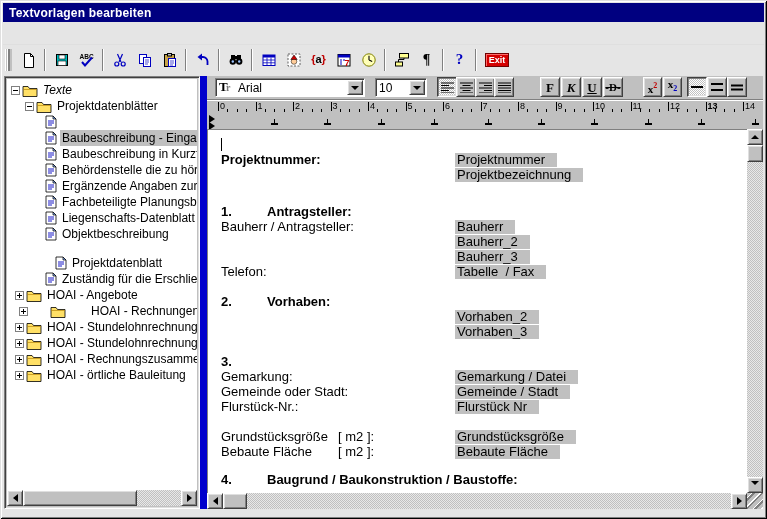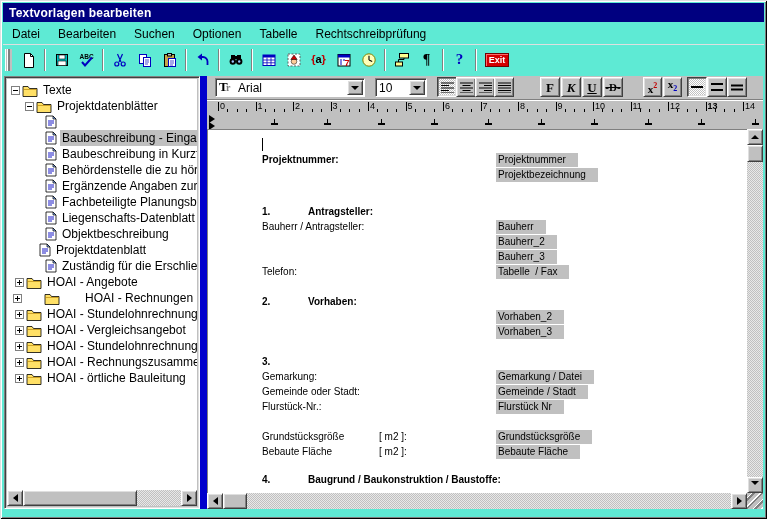--- a/index.html
+++ b/index.html
@@ -1,17 +1,17 @@
 <!DOCTYPE html>
 <html><head>
 <meta charset="utf-8">
 <style>
   html,body{margin:0;padding:0;background:#808080;}
   *{box-sizing:border-box;}
-  .window{position:relative;width:767px;height:519px;background:#5eead4;
+  .window{position:relative;width:767px;height:519px;background:#e5e5e5;
     font-family:"Liberation Sans",sans-serif;font-size:12px;color:#000;
     box-shadow:inset 1px 1px 0 #dfdfdf,inset -1px -1px 0 #000,inset 2px 2px 0 #fff,inset -2px -2px 0 #808080;
     overflow:hidden;}
   
   .titlebar{position:absolute;left:3px;top:3px;width:761px;height:19px;background:#000080;
     display:flex;align-items:center;padding-left:6px;}
   .title-text{color:#fff;font-weight:bold;font-size:12px;letter-spacing:.2px;}
   .menubar{position:absolute;left:3px;top:24px;width:761px;height:19px;display:flex;align-items:center;}
   .menu-item{padding:2px 9px;white-space:nowrap;}
   .toolbar{position:absolute;left:3px;top:44px;width:761px;height:30px;display:flex;align-items:center;
@@ -70,21 +70,21 @@
   .tabrow{position:absolute;left:0;top:39px;width:556px;height:14px;}
   .tabstop{position:absolute;top:4px;width:7px;height:6px;}
   .tabstop .stem{position:absolute;left:3px;top:0;width:1px;height:5px;background:#000;}
   .tabstop .bar{position:absolute;left:0;top:4px;width:7px;height:2px;background:#000;}
   .ind{position:absolute;left:2px;width:0;height:0;border-top:4px solid transparent;border-bottom:4px solid transparent;border-left:6px solid #000;}
   .ind1{top:0;} .ind2{top:7px;}
   
   .docframe{position:absolute;left:0;top:53px;width:556px;height:380px;}
   .document{position:absolute;left:0;top:0;right:16px;bottom:16px;background:#fff;overflow:hidden;
     border-left:1px solid #808080;border-top:1px solid #808080;padding-top:8px;}
-  .drow{position:relative;height:15px;line-height:14px;font-size:10px;margin-left:41px;}
+  .drow{position:relative;height:15px;line-height:14px;font-size:13px;}
   .dcursor{position:absolute;left:13px;top:0;width:1px;height:13px;background:#000;}
   .dnum{position:absolute;left:13px;font-weight:bold;}
   .dheading{position:absolute;left:59px;font-weight:bold;}
   .dlabel{position:absolute;left:13px;white-space:pre;}
   .dlabel.bold{font-weight:bold;}
   .dunit{position:absolute;left:130px;white-space:pre;}
   .dfield{position:absolute;left:247px;top:0;height:14px;background:#c0c0c0;
     padding:0 12px 0 2px;white-space:pre;line-height:14px;}
   
   .sbb{position:absolute;width:16px;height:16px;background:#c0c0c0;
@@ -104,28 +104,20 @@
 </style>
 </head>
 <body>
 
 <div class="window">
 
   <div class="titlebar">
     <span class="title-text">Textvorlagen bearbeiten</span>
   </div>
 
-  <div class="menubar" id="menubar">
-      <span class="menu-item">Datei</span>
-      <span class="menu-item">Bearbeiten</span>
-      <span class="menu-item">Suchen</span>
-      <span class="menu-item">Optionen</span>
-      <span class="menu-item">Tabelle</span>
-      <span class="menu-item">Rechtschreibprüfung</span>
-    </div>
 
   <div class="toolbar" id="toolbar">
     <span class="tgrip"></span>
   <button class="tbtn">
         <span style="display: flex; align-items: center; justify-content: center;">
           <svg width="16" height="16" viewBox="0 0 16 16">
             <path d="M3.5 1.5h6l3 3v11h-9z" fill="#fff" stroke="#000"></path>
             <path d="M9.5 1.5v3h3" fill="none" stroke="#000"></path>
           </svg>
         </span>
@@ -264,21 +256,21 @@
         </span>
       </button>
       <span class="tsep"></span>
       <button class="tbtn" style="width: 34px;">
         <span class="exit-chip">Exit</span>
       </button>
     </div>
 
   <div class="tree-panel">
     <div class="tree" id="tree" style="padding-top: 3px;">
-        <div class="trow" style="padding-left: 4px;">
+        <div class="trow" style="padding-left: 4px; font-style: italic;">
           <span class="toggle">
             <span class="h"></span>
           </span>
           <span class="ticon" style="display: flex;">
             <svg width="16" height="13" viewBox="0 0 16 13">
               <path d="M1 2.5h5l1.5 2H15v8H1z" fill="#ffe066" stroke="#000" stroke-width="0.8"></path>
               <path d="M1 5.5h14" stroke="#b8860b" stroke-width="0.7"></path>
             </svg>
           </span>
           <span class="tlabel">Texte</span>
@@ -367,21 +359,21 @@
         <div class="trow" style="padding-left: 38px;">
           <span class="ticon" style="display: flex;">
             <svg width="12" height="14" viewBox="0 0 12 14">
               <path d="M1 1h7l3 3v9H1z" fill="#fff" stroke="#000" stroke-width="0.8"></path>
               <path d="M8 1v3h3z" fill="#8ab4ff" stroke="#000" stroke-width="0.7"></path>
               <path d="M3 6h6M3 8h6M3 10h4" stroke="#0000c0" stroke-width="0.9"></path>
             </svg>
           </span>
           <span class="tlabel">Objektbeschreibung</span>
         </div>
-        <div class="trow" style="padding-left: 32px;">
+        <div class="trow" style="padding-left: 48px; margin-top: 13px;">
           <span class="ticon" style="display: flex;">
             <svg width="12" height="14" viewBox="0 0 12 14">
               <path d="M1 1h7l3 3v9H1z" fill="#fff" stroke="#000" stroke-width="0.8"></path>
               <path d="M8 1v3h3z" fill="#8ab4ff" stroke="#000" stroke-width="0.7"></path>
               <path d="M3 6h6M3 8h6M3 10h4" stroke="#0000c0" stroke-width="0.9"></path>
             </svg>
           </span>
           <span class="tlabel">Projektdatenblatt</span>
         </div>
         <div class="trow" style="padding-left: 38px;">
@@ -400,21 +392,21 @@
             <span class="v"></span>
           </span>
           <span class="ticon" style="display: flex;">
             <svg width="16" height="13" viewBox="0 0 16 13">
               <path d="M1 2.5h5l1.5 2H15v8H1z" fill="#ffe066" stroke="#000" stroke-width="0.8"></path>
               <path d="M1 5.5h14" stroke="#b8860b" stroke-width="0.7"></path>
             </svg>
           </span>
           <span class="tlabel">HOAI - Angebote</span>
         </div>
-        <div class="trow" style="padding-left: 6px; gap: 20px;">
+        <div class="trow" style="padding-left: 12px; gap: 20px;">
           <span class="toggle">
             <span class="h"></span>
             <span class="v"></span>
           </span>
           <span class="ticon" style="display: flex;">
             <svg width="16" height="13" viewBox="0 0 16 13">
               <path d="M1 2.5h5l1.5 2H15v8H1z" fill="#ffe066" stroke="#000" stroke-width="0.8"></path>
               <path d="M1 5.5h14" stroke="#b8860b" stroke-width="0.7"></path>
             </svg>
           </span>
@@ -425,33 +417,20 @@
             <span class="h"></span>
             <span class="v"></span>
           </span>
           <span class="ticon" style="display: flex;">
             <svg width="16" height="13" viewBox="0 0 16 13">
               <path d="M1 2.5h5l1.5 2H15v8H1z" fill="#ffe066" stroke="#000" stroke-width="0.8"></path>
               <path d="M1 5.5h14" stroke="#b8860b" stroke-width="0.7"></path>
             </svg>
           </span>
           <span class="tlabel">HOAI - Stundelohnrechnunge</span>
-        </div>
-        <div class="trow" style="padding-left: 8px;">
-          <span class="toggle">
-            <span class="h"></span>
-            <span class="v"></span>
-          </span>
-          <span class="ticon" style="display: flex;">
-            <svg width="16" height="13" viewBox="0 0 16 13">
-              <path d="M1 2.5h5l1.5 2H15v8H1z" fill="#ffe066" stroke="#000" stroke-width="0.8"></path>
-              <path d="M1 5.5h14" stroke="#b8860b" stroke-width="0.7"></path>
-            </svg>
-          </span>
-          <span class="tlabel">HOAI - Vergleichsangebot</span>
         </div>
         <div class="trow" style="padding-left: 8px;">
           <span class="toggle">
             <span class="h"></span>
             <span class="v"></span>
           </span>
           <span class="ticon" style="display: flex;">
             <svg width="16" height="13" viewBox="0 0 16 13">
               <path d="M1 2.5h5l1.5 2H15v8H1z" fill="#ffe066" stroke="#000" stroke-width="0.8"></path>
               <path d="M1 5.5h14" stroke="#b8860b" stroke-width="0.7"></path>

